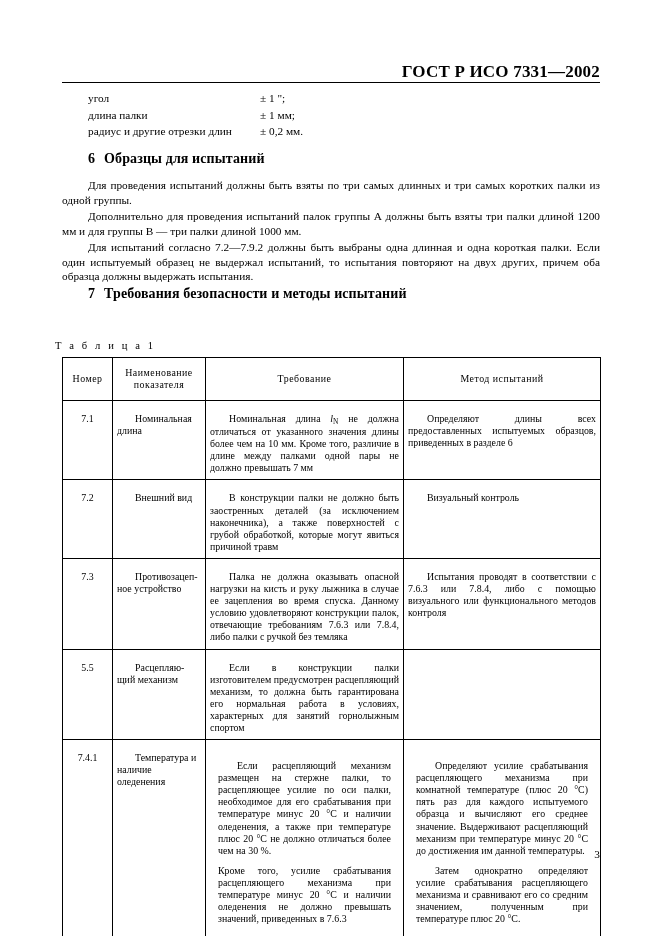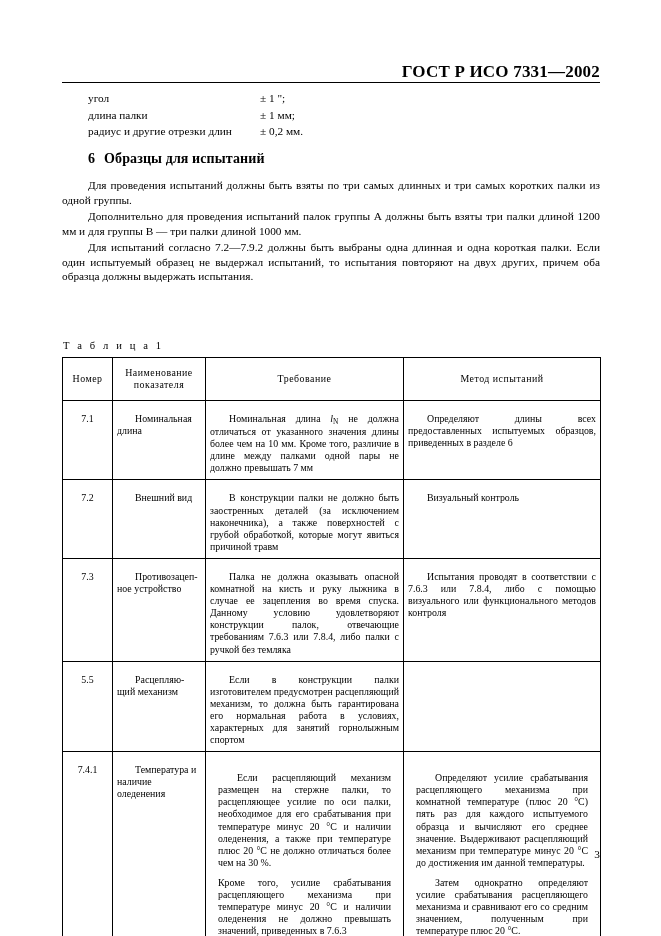--- a/index.html
+++ b/index.html
@@ -85,21 +85,20 @@
   #p2 { top: 209px; }
   #p3 { top: 240px; }
   #p4 { top: 314px; }
 
   .tab-caption {
     position: absolute;
     left: 55px;
     top: 340px;
     font-size: 10.6px;
     letter-spacing: 2.6px;
-    margin-left: 8px;
   }
 
   
   table.gost {
     position: absolute;
     left: 62px;
     top: 357px;
     width: 538px;
     border-collapse: collapse;
     table-layout: fixed;
@@ -182,20 +181,23 @@
   </div>
 
   <h2 class="sect" id="sect6">
     <span class="num">6</span><span>Образцы для испытаний</span>
   </h2>
 
   <p class="para" id="p1">Для проведения испытаний должны быть взяты по три самых длинных и три самых коротких палки из одной группы.</p>
   <p class="para" id="p2">Дополнительно для проведения испытаний палок группы А должны быть взяты три палки длиной 1200 мм и для группы В — три палки длиной 1000 мм.</p>
   <p class="para" id="p3">Для испытаний согласно 7.2—7.9.2 должны быть выбраны одна длинная и одна короткая палки. Если один испытуемый образец не выдержал испытаний, то испытания повторяют на двух других, причем оба образца должны выдержать испытания.</p>
 
+  <h2 class="sect" id="sect7">
+    <span class="num">7</span><span>Требования безопасности и методы испытаний</span>
+  </h2>
 
 
   <div class="tab-caption">Т а б л и ц а  1</div>
 
   <table class="gost">
     <colgroup>
       <col class="c1">
         <col class="c2">
         <col class="c3">
         <col class="c4">
@@ -220,21 +222,21 @@
       </tr>
       <tr>
         <td class="num">7.2</td>
         <td class="name">Внешний вид</td>
         <td class="req">В конструкции палки не должно быть заостренных деталей (за исключением наконечника), а также поверхностей с грубой обработкой, которые могут явиться причиной травм</td>
         <td class="meth">Визуальный контроль</td>
       </tr>
       <tr>
         <td class="num">7.3</td>
         <td class="name">Противозацеп-ное устройство</td>
-        <td class="req">Палка не должна оказывать опасной комнатной на кисть и руку лыжника в случае ее зацепления во время спуска. Данному условию удовлетворяют конструкции палок, отвечающие требованиям 7.6.3 или 7.8.4, либо палки с ручкой без темляка</td>
+        <td class="req">Палка не должна оказывать опасной нагрузки на кисть и руку лыжника в случае ее зацепления во время спуска. Данному условию удовлетворяют конструкции палок, отвечающие требованиям 7.6.3 или 7.8.4, либо палки с ручкой без темляка</td>
         <td class="meth">Испытания проводят в соответствии с 7.6.3 или 7.8.4, либо с помощью визуального или функционального методов контроля</td>
       </tr>
       <tr>
         <td class="num">5.5</td>
         <td class="name">Расцепляю-щий механизм</td>
         <td class="req">Если в конструкции палки изготовителем предусмотрен расцепляющий механизм, то должна быть гарантирована его нормальная работа в условиях, характерных для занятий горнолыжным спортом</td>
         <td class="meth"></td>
       </tr>
       <tr>
         <td class="num">7.4.1</td>

